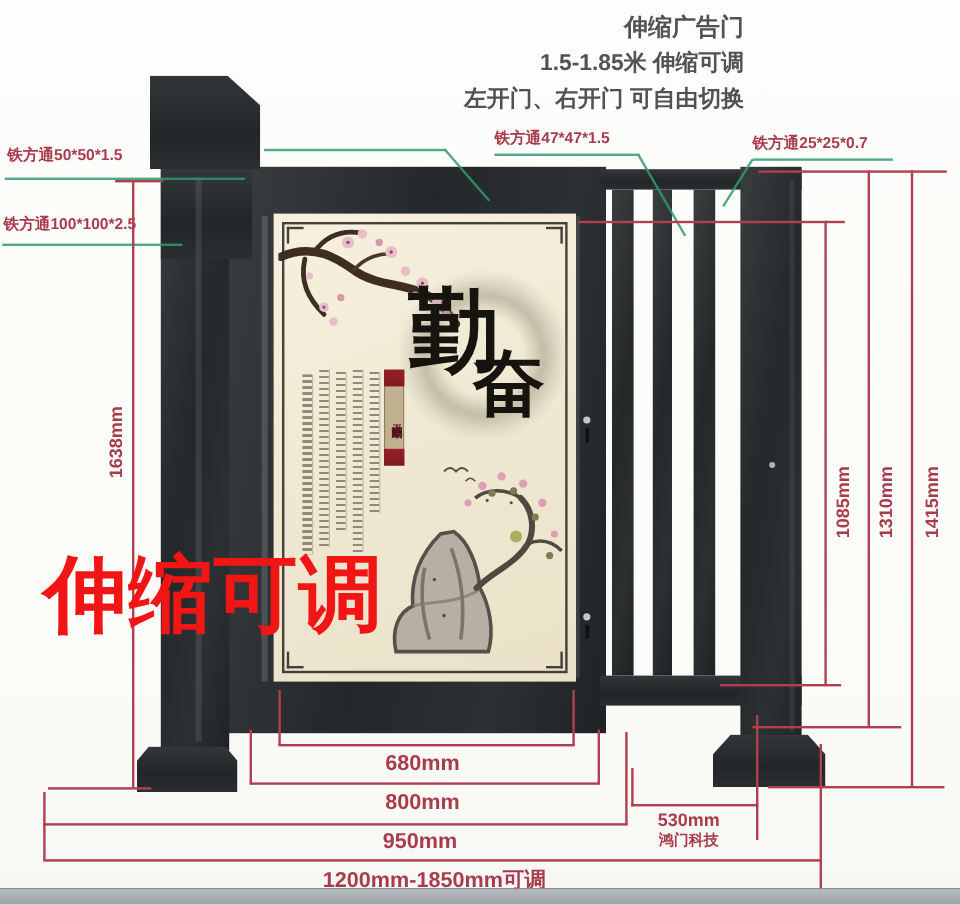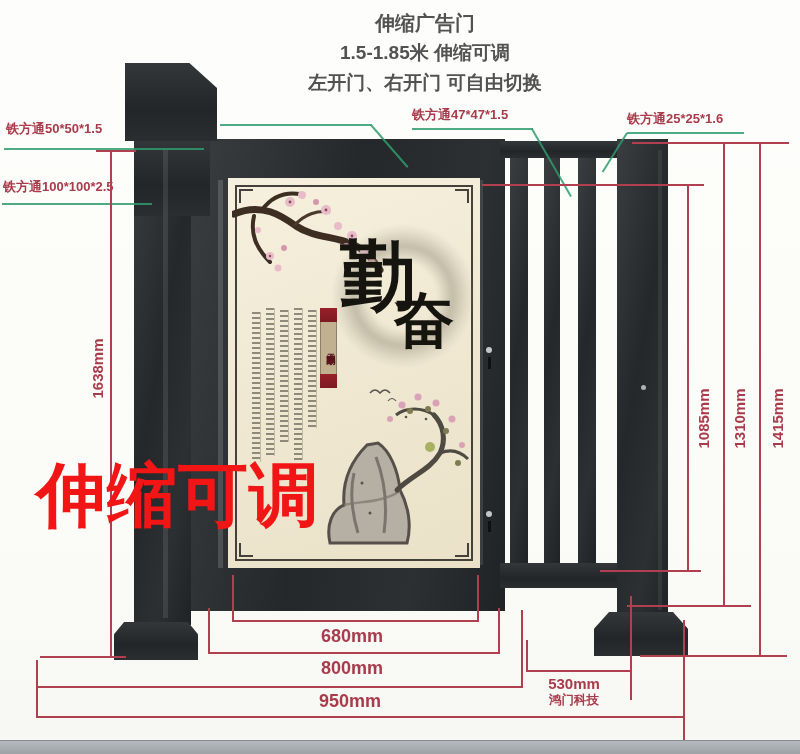--- a/index.html
+++ b/index.html
@@ -31,21 +31,21 @@
   .ribbon-cap{position:absolute;left:0;width:100%;height:14px;background:linear-gradient(180deg,#97212a,#7e1a22);}
   .ribbon-txt{position:absolute;left:0;top:14px;width:100%;height:52px;
     writing-mode:vertical-rl;text-align:center;font-size:9px;letter-spacing:1px;color:#58131a;font-weight:bold;}
   
   .red-h{position:absolute;height:2px;background:#b04050;}
   .red-v{position:absolute;width:2px;background:#b04050;}
   .green-line{position:absolute;height:2px;background:#2f9b6d;opacity:.85;}
   .callout{position:absolute;color:#a93c4c;font-size:13px;font-weight:bold;white-space:nowrap;}
   .dim-text{position:absolute;color:#a93c4c;font-weight:bold;white-space:nowrap;text-align:center;}
   .vdim{transform:rotate(-90deg);width:64px;font-size:15px;}
-  .header-block{position:absolute;left:230px;top:8px;width:390px;text-align:center;
+  .header-block{position:absolute;left:230px;top:8px;width:390px;text-align:right;
     color:#525252;font-weight:bold;line-height:30px;font-size:19px;}
   .watermark{position:absolute;color:#f21515;font-weight:bold;font-size:70px;letter-spacing:1px;
     white-space:nowrap;z-index:60;line-height:1;}
   .ground{position:absolute;left:0;bottom:0;width:100%;height:13px;
     background:linear-gradient(180deg,#b6babe,#9da2a7);border-top:1px solid #888d92;}
 </style>
 </head>
 <body>
 
 <div id="stage">
@@ -180,21 +180,21 @@
   <div class="callout" style="left:3px;top:178px;">铁方通100*100*2.5</div>
   <div class="green-line" style="left:2px;top:203px;width:150px;"></div>
 
   <div class="green-line" style="left:220px;top:124px;width:152px;"></div>
   <div class="green-line" style="left:371px;top:124px;width:56px;transform:rotate(49deg);transform-origin:0 50%;"></div>
 
   <div class="callout" style="left:412px;top:106px;">铁方通47*47*1.5</div>
   <div class="green-line" style="left:412px;top:128px;width:121px;"></div>
   <div class="green-line" style="left:532px;top:128px;width:78px;transform:rotate(60deg);transform-origin:0 50%;"></div>
 
-  <div class="callout" style="left:627px;top:110px;">铁方通25*25*1.6</div>
+  <div class="callout" style="left:627px;top:110px;">铁方通25*25*0.7</div>
   <div class="green-line" style="left:627px;top:132px;width:117px;"></div>
   <div class="green-line" style="left:627px;top:132px;width:46px;transform:rotate(122deg);transform-origin:0 50%;"></div>
 
   <div class="red-v" style="left:110px;top:150px;height:507px;"></div>
   <div class="red-h" style="left:96px;top:150px;width:40px;"></div>
   <div class="red-h" style="left:40px;top:656px;width:86px;"></div>
   <div class="dim-text vdim" style="left:65px;top:360px;">1638mm</div>
 
   <div class="red-h" style="left:632px;top:142px;width:157px;"></div>
   <div class="red-h" style="left:482px;top:184px;width:222px;"></div>
@@ -227,18 +227,19 @@
   <div class="dim-text" style="left:300px;top:691px;width:100px;font-size:18px;">950mm</div>
 
   <div class="red-v" style="left:526px;top:640px;height:32px;"></div>
   <div class="red-v" style="left:630px;top:596px;height:104px;"></div>
   <div class="red-h" style="left:526px;top:670px;width:106px;"></div>
   <div class="dim-text" style="left:524px;top:675px;width:100px;font-size:15px;">530mm</div>
   <div class="dim-text" style="left:524px;top:692px;width:100px;font-size:12.5px;">鸿门科技</div>
 
   <div class="red-v" style="left:683px;top:620px;height:122px;"></div>
   <div class="red-h" style="left:36px;top:716px;width:649px;"></div>
+  <div class="dim-text" style="left:242px;top:721px;width:240px;font-size:18px;">1200mm-1850mm可调</div>
 
   <div class="watermark" style="left:36px;top:460px;">伸缩可调</div>
 
   <div class="ground"></div>
 
 </div>
 
 </body></html>

